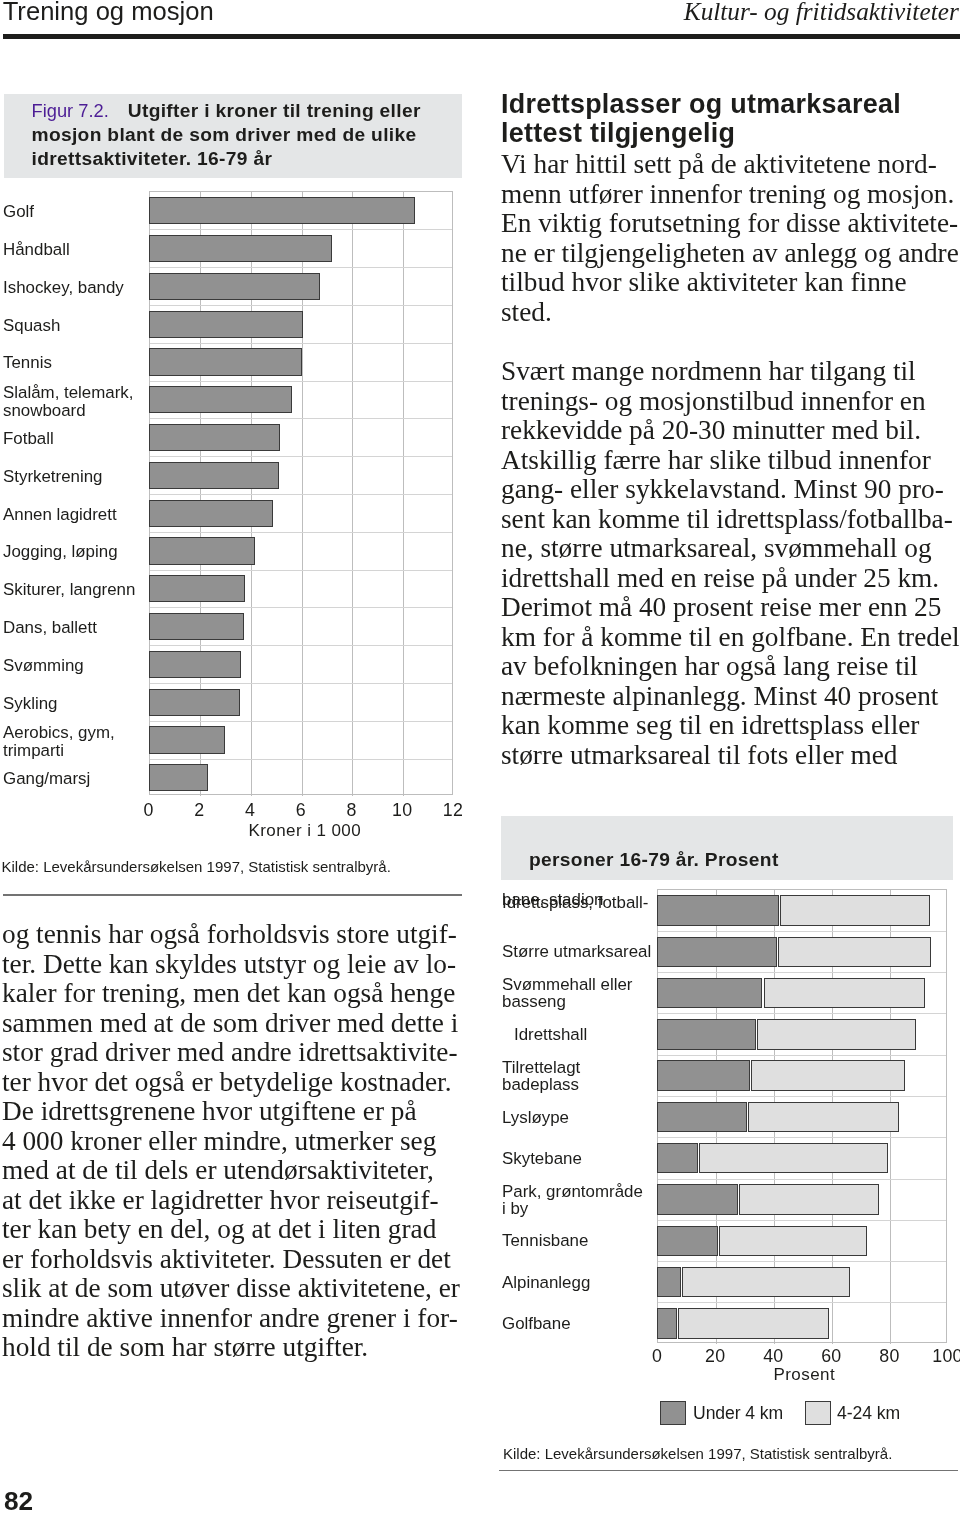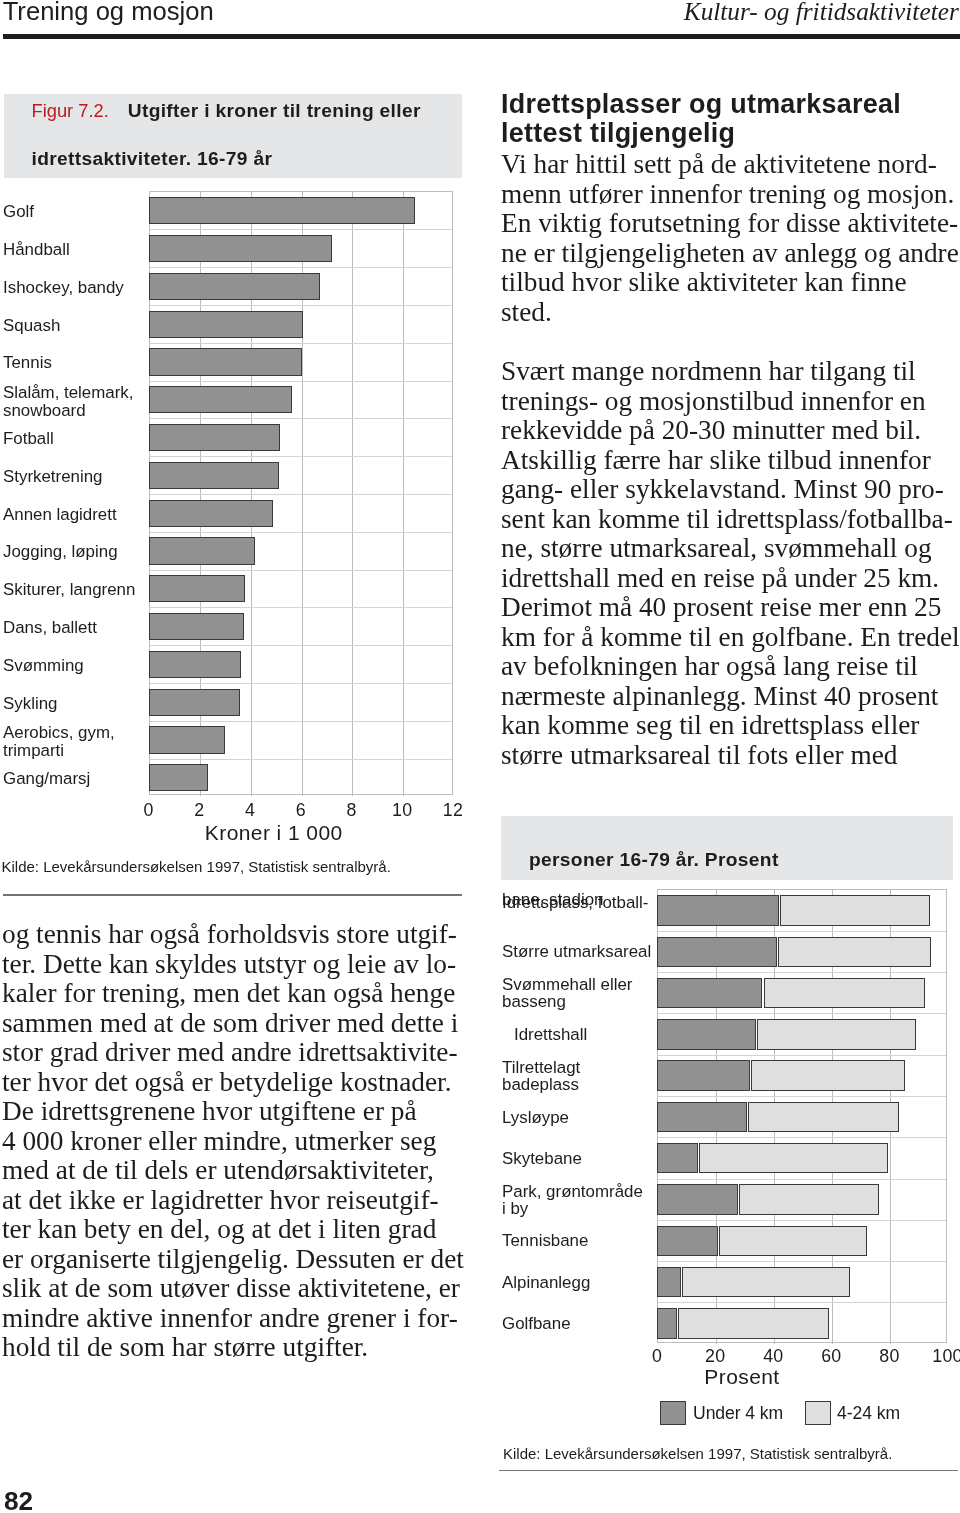--- a/index.html
+++ b/index.html
@@ -8,50 +8,51 @@
        font-family:"Liberation Sans",sans-serif;}
   .abs{position:absolute;}
   
   #hdr-left{left:2.7px;top:-3.4px;font-size:25.6px;font-weight:400;color:#1d1d1b;white-space:pre;}
   #hdr-right{left:683.8px;top:-3.4px;font-family:"Liberation Serif",serif;font-style:italic;
              font-size:25.3px;color:#1d1d1b;white-space:pre;}
   #hdr-rule{left:3px;top:34px;width:957px;height:4.8px;background:#1d1d1b;}
   
   .figbox{background:#e4e6e7;}
   .figcap-line{position:absolute;font-size:18.3px;white-space:pre;}
-  .lab{color:#b91c1c;font-weight:400;}
+  .lab{color:#4c1d95;font-weight:400;}
   .gap{display:inline-block;width:19px;}
   .ttl{font-size:19.2px;letter-spacing:0.33px;font-weight:700;color:#1d1d1b;}
   
   .plotbox{position:absolute;box-sizing:border-box;border:1px solid #bdbdbd;background:#fff;}
   .vgrid{position:absolute;width:1px;background:#bdbdbd;}
   .hgrid{position:absolute;left:0;right:0;height:1px;background:#d4d4d4;}
   .bar{position:absolute;box-sizing:border-box;border:1px solid #3a3a3a;}
   .catlab{position:absolute;font-size:16.9px;color:#1d1d1b;white-space:pre;}
   .tick{position:absolute;font-size:17.8px;letter-spacing:0.2px;color:#1d1d1b;text-align:center;width:80px;}
-  .axtitle{position:absolute;font-size:21px;letter-spacing:0.42px;color:#1d1d1b;}
+  .axtitle{position:absolute;font-size:17px;letter-spacing:0.42px;color:#1d1d1b;text-align:center;}
   .src{position:absolute;font-size:15px;color:#1d1d1b;white-space:pre;}
   .srcrule{position:absolute;height:1.4px;background:#737373;}
   
   .serif-line{position:absolute;font-family:"Liberation Serif",serif;font-size:27.3px;
               color:#1d1d1b;white-space:pre;}
   .rhead-line{position:absolute;font-weight:700;font-size:26.9px;letter-spacing:0.28px;color:#1d1d1b;white-space:pre;}
   #pageno{position:absolute;left:4px;top:1486px;font-weight:700;font-size:26.2px;color:#1d1d1b;}
   .legend-sw{position:absolute;box-sizing:border-box;border:1px solid #3a3a3a;}
   .legend-lb{position:absolute;font-size:17.6px;letter-spacing:-0.08px;color:#1d1d1b;white-space:pre;}
 </style>
 </head>
 <body>
 
 <div id="hdr-left" class="abs">Trening og mosjon</div>
 <div id="hdr-right" class="abs">Kultur- og fritidsaktiviteter</div>
 <div id="hdr-rule" class="abs"></div>
 
 <div class="abs figbox" style="left:4px;top:94px;width:458px;height:84px;">
 <div class="figcap-line" style="left:27.5px;top:6px;"><span class="lab">Figur 7.2.</span><span class="gap"></span><span class="ttl">Utgifter i kroner til trening eller</span></div>
+<div class="figcap-line ttl" style="left:27.5px;top:30.2px;">mosjon blant de som driver med de ulike</div>
 <div class="figcap-line ttl" style="left:27.5px;top:54.4px;">idrettsaktiviteter. 16-79 år</div>
 </div>
 
 <div class="abs">
   <div class="plotbox" style="left:148.6px;top:190.6px;width:304.3px;height:604.8px;">
     <div class="vgrid" style="left:50.7px;top:0;height:604.8px;"></div>
     <div class="vgrid" style="left:101.4px;top:0;height:604.8px;"></div>
     <div class="vgrid" style="left:152.1px;top:0;height:604.8px;"></div>
     <div class="vgrid" style="left:202.9px;top:0;height:604.8px;"></div>
     <div class="vgrid" style="left:253.6px;top:0;height:604.8px;"></div>
@@ -122,21 +123,21 @@
   <div class="serif-line" style="left:2px;top:948.50px;">ter. Dette kan skyldes utstyr og leie av lo-</div>
   <div class="serif-line" style="left:2px;top:978.00px;">kaler for trening, men det kan også henge</div>
   <div class="serif-line" style="left:2px;top:1007.50px;">sammen med at de som driver med dette i</div>
   <div class="serif-line" style="left:2px;top:1037.00px;">stor grad driver med andre idrettsaktivite-</div>
   <div class="serif-line" style="left:2px;top:1066.50px;">ter hvor det også er betydelige kostnader.</div>
   <div class="serif-line" style="left:2px;top:1096.00px;">De idrettsgrenene hvor utgiftene er på</div>
   <div class="serif-line" style="left:2px;top:1125.50px;">4 000 kroner eller mindre, utmerker seg</div>
   <div class="serif-line" style="left:2px;top:1155.00px;">med at de til dels er utendørsaktiviteter,</div>
   <div class="serif-line" style="left:2px;top:1184.50px;">at det ikke er lagidretter hvor reiseutgif-</div>
   <div class="serif-line" style="left:2px;top:1214.00px;">ter kan bety en del, og at det i liten grad</div>
-  <div class="serif-line" style="left:2px;top:1243.50px;">er organiserte tilgjengelig. Dessuten er det</div>
+  <div class="serif-line" style="left:2px;top:1243.50px;">er forholdsvis aktiviteter. Dessuten er det</div>
   <div class="serif-line" style="left:2px;top:1273.00px;">slik at de som utøver disse aktivitetene, er</div>
   <div class="serif-line" style="left:2px;top:1302.50px;">mindre aktive innenfor andre grener i for-</div>
   <div class="serif-line" style="left:2px;top:1332.00px;">hold til de som har større utgifter.</div>
 </div>
 
 <div>
   <div class="rhead-line" style="left:501px;top:89.00px;">Idrettsplasser og utmarksareal</div>
   <div class="rhead-line" style="left:501px;top:118.40px;">lettest tilgjengelig</div>
 </div>
 <div>

